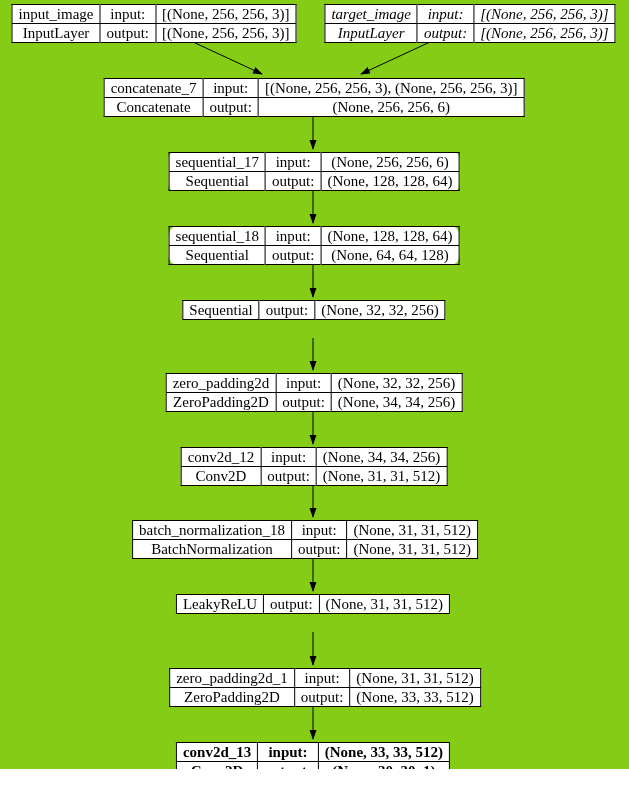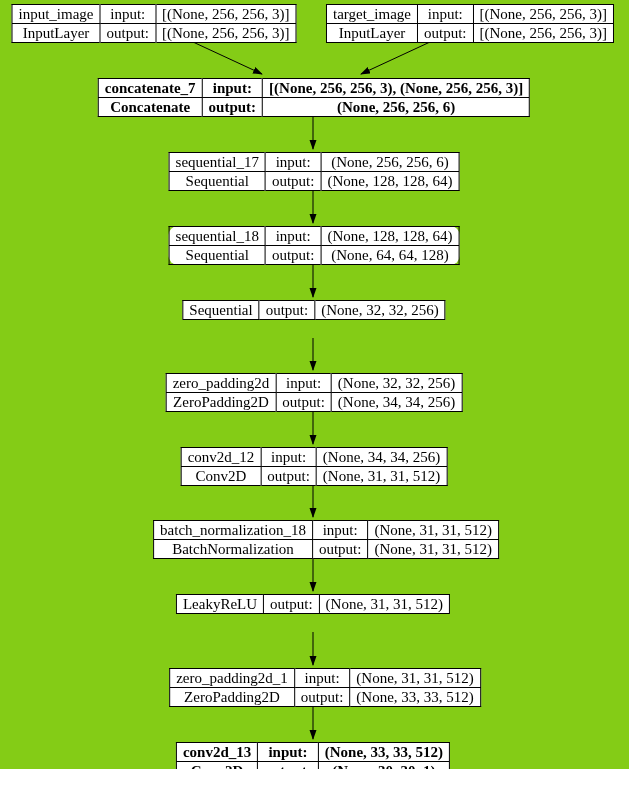--- a/index.html
+++ b/index.html
@@ -69,47 +69,47 @@
       <div class="cell clabel">input:</div>
       <div class="cell cshape">[(None, 256, 256, 3)]</div>
     </div>
     <div class="trow">
       <div class="cell cname">InputLayer</div>
       <div class="cell clabel">output:</div>
       <div class="cell cshape">[(None, 256, 256, 3)]</div>
     </div>
   </div>
 
-  <div class="node" style="left:470px;top:4px;">
+  <div class="node" style="left:470px;top:4px;font-style:italic;">
     <div class="trow">
       <div class="cell cname">target_image</div>
       <div class="cell clabel">input:</div>
       <div class="cell cshape">[(None, 256, 256, 3)]</div>
     </div>
     <div class="trow">
       <div class="cell cname">InputLayer</div>
       <div class="cell clabel">output:</div>
       <div class="cell cshape">[(None, 256, 256, 3)]</div>
     </div>
   </div>
 
-  <div class="node" style="left:314px;top:78px;font-weight:bold;">
+  <div class="node" style="left:314px;top:78px;">
     <div class="trow">
       <div class="cell cname">concatenate_7</div>
       <div class="cell clabel">input:</div>
       <div class="cell cshape">[(None, 256, 256, 3), (None, 256, 256, 3)]</div>
     </div>
     <div class="trow">
       <div class="cell cname">Concatenate</div>
       <div class="cell clabel">output:</div>
       <div class="cell cshape">(None, 256, 256, 6)</div>
     </div>
   </div>
 
-  <div class="node" style="left:314px;top:152px;">
+  <div class="node" style="left:314px;top:152px;border-radius:6px;">
     <div class="trow">
       <div class="cell cname">sequential_17</div>
       <div class="cell clabel">input:</div>
       <div class="cell cshape">(None, 256, 256, 6)</div>
     </div>
     <div class="trow">
       <div class="cell cname">Sequential</div>
       <div class="cell clabel">output:</div>
       <div class="cell cshape">(None, 128, 128, 64)</div>
     </div>
@@ -155,21 +155,21 @@
       <div class="cell clabel">input:</div>
       <div class="cell cshape">(None, 34, 34, 256)</div>
     </div>
     <div class="trow">
       <div class="cell cname">Conv2D</div>
       <div class="cell clabel">output:</div>
       <div class="cell cshape">(None, 31, 31, 512)</div>
     </div>
   </div>
 
-  <div class="node" style="left:326px;top:520px;">
+  <div class="node" style="left:305px;top:520px;">
     <div class="trow">
       <div class="cell cname">batch_normalization_18</div>
       <div class="cell clabel">input:</div>
       <div class="cell cshape">(None, 31, 31, 512)</div>
     </div>
     <div class="trow">
       <div class="cell cname">BatchNormalization</div>
       <div class="cell clabel">output:</div>
       <div class="cell cshape">(None, 31, 31, 512)</div>
     </div>

